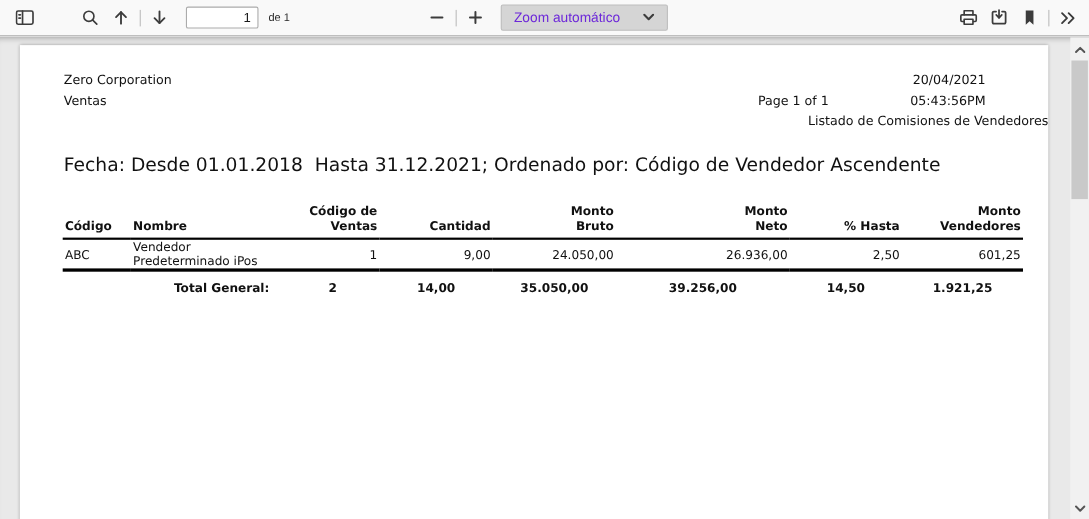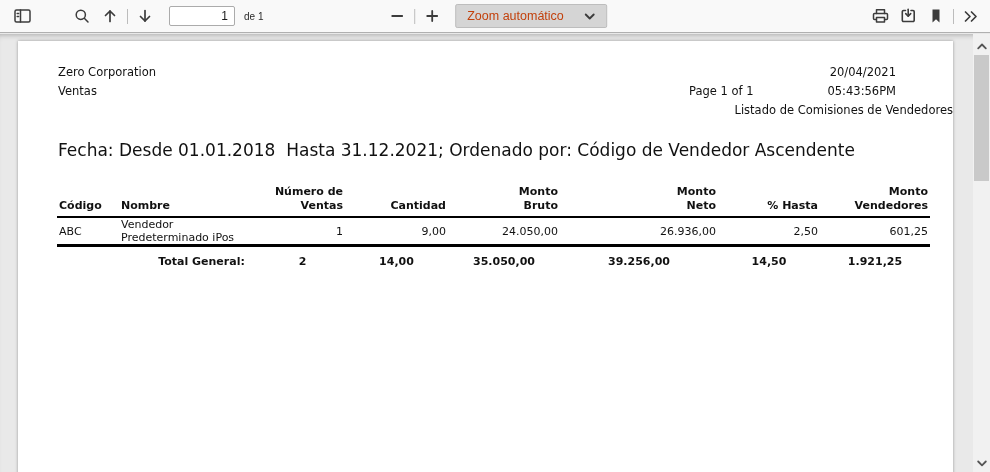--- a/index.html
+++ b/index.html
@@ -30,21 +30,21 @@
     width: 66px; height: 20px; margin-left: 10px; border: 1px solid #ababab;
     border-radius: 2px; background: #fff; text-align: right; padding: 0 6px;
     font-size: 12px; color: #1a1a1a; font-family: "Liberation Sans", sans-serif;
   }
   .page-count { font-size: 10px; color: #2b2b2b; margin-left: 9px; }
   .zoom-select {
     margin-left: 9px; height: 24px; display: flex; align-items: center;
     background: #d5d5d5; border: 1px solid #bdbdbd; border-radius: 2px;
     padding: 0 11px; cursor: pointer;
   }
-  .zoom-select .zoom-label { font-size: 12.5px; color: #c2410c; margin-right: 20px; }
+  .zoom-select .zoom-label { font-size: 12.5px; color: #6d28d9; margin-right: 20px; }
 
   
   .viewer {
     position: absolute; top: 34px; left: 0; right: 0; bottom: 0;
     background: #e9e9e9;
     box-shadow: inset 0 5px 6px -5px rgba(0,0,0,0.35);
   }
   .pdf-page {
     position: absolute; left: 18px; top: 7px; width: 935px; height: 590px;
     background: #fff; box-shadow: 0 0 3px rgba(0,0,0,0.35);
@@ -224,21 +224,21 @@
         <tr>
           <th class="col-l">
             <span>Código</span>
             <span></span>
           </th>
           <th class="col-l">
             <span>Nombre</span>
             <span></span>
           </th>
           <th class="col-r">
-            <span>Número de</span>
+            <span>Código de</span>
             <span>Ventas</span>
           </th>
           <th class="col-r">
             <span>Cantidad</span>
             <span></span>
           </th>
           <th class="col-r">
             <span>Monto</span>
             <span>Bruto</span>
           </th>

